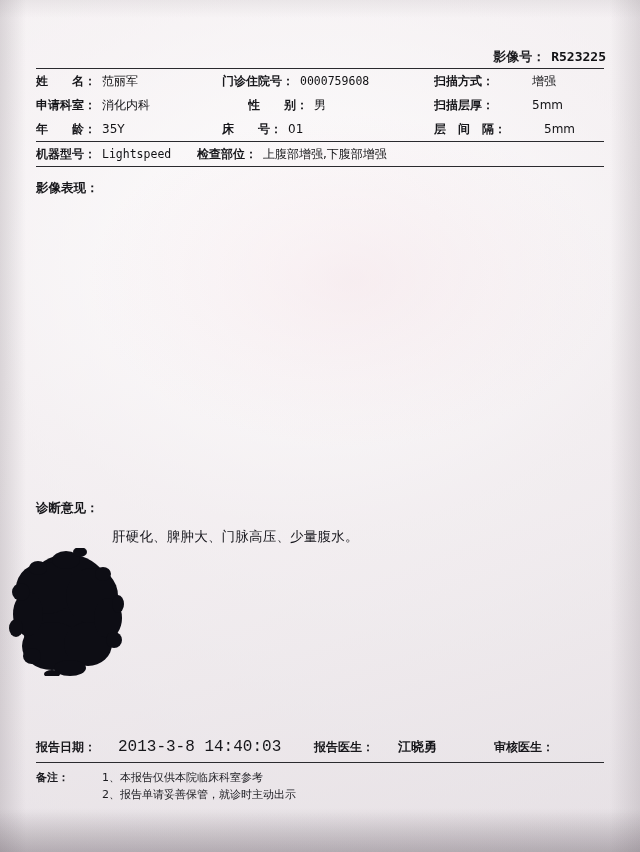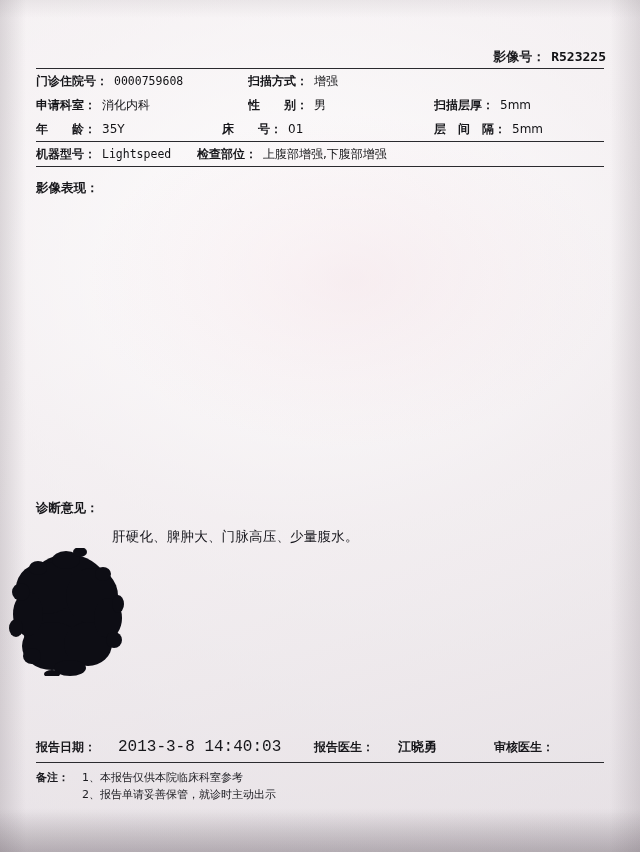--- a/index.html
+++ b/index.html
@@ -109,21 +109,21 @@
   .val {
     margin-left: 6px;
     color: #111114;
   }
   .val.mono {
     font-family: "DejaVu Sans Mono", "Liberation Mono", monospace;
     font-size: 11.5px;
   }
   .c1 { width: 186px; }
   .c2 { width: 212px; }
-  .c3 { width: 170px; }
+  .c3 { width: 170px; gap: 32px; }
   .cwide { width: 470px; }
 
   
   .sect-title {
     position: absolute;
     left: 36px;
     font-size: 12.5px;
     font-weight: bold;
     color: #16161a;
   }
@@ -200,20 +200,21 @@
     color: #1a1a1f;
     line-height: 17px;
   }
   #remarks .rlabel {
     width: 46px;
     font-weight: bold;
     flex: 0 0 auto;
   }
   #remarks .rlist {
     flex: 1 1 auto;
+    margin-left: 20px;
   }
   #remarks .rlist div { white-space: nowrap; }
 
   
   #bottom-shadow {
     position: absolute;
     left: 0;
     bottom: 0;
     width: 640px;
     height: 44px;
@@ -230,20 +231,24 @@
   <div class="layer">
 
 
     <div id="imgno">
       <span>影像号：</span><span class="val">R523225</span>
     </div>
 
     <div id="info">
 
       <div class="inforow">
+        <div class="cell c1">
+          <span class="lbl">姓　　名：</span>
+          <span class="val">范丽军</span>
+        </div>
         <div class="cell c2">
           <span class="lbl">门诊住院号：</span>
           <span class="val mono">0000759608</span>
         </div>
         <div class="cell c3">
           <span class="lbl">扫描方式：</span>
           <span class="val">增强</span>
         </div>
       </div>
 

